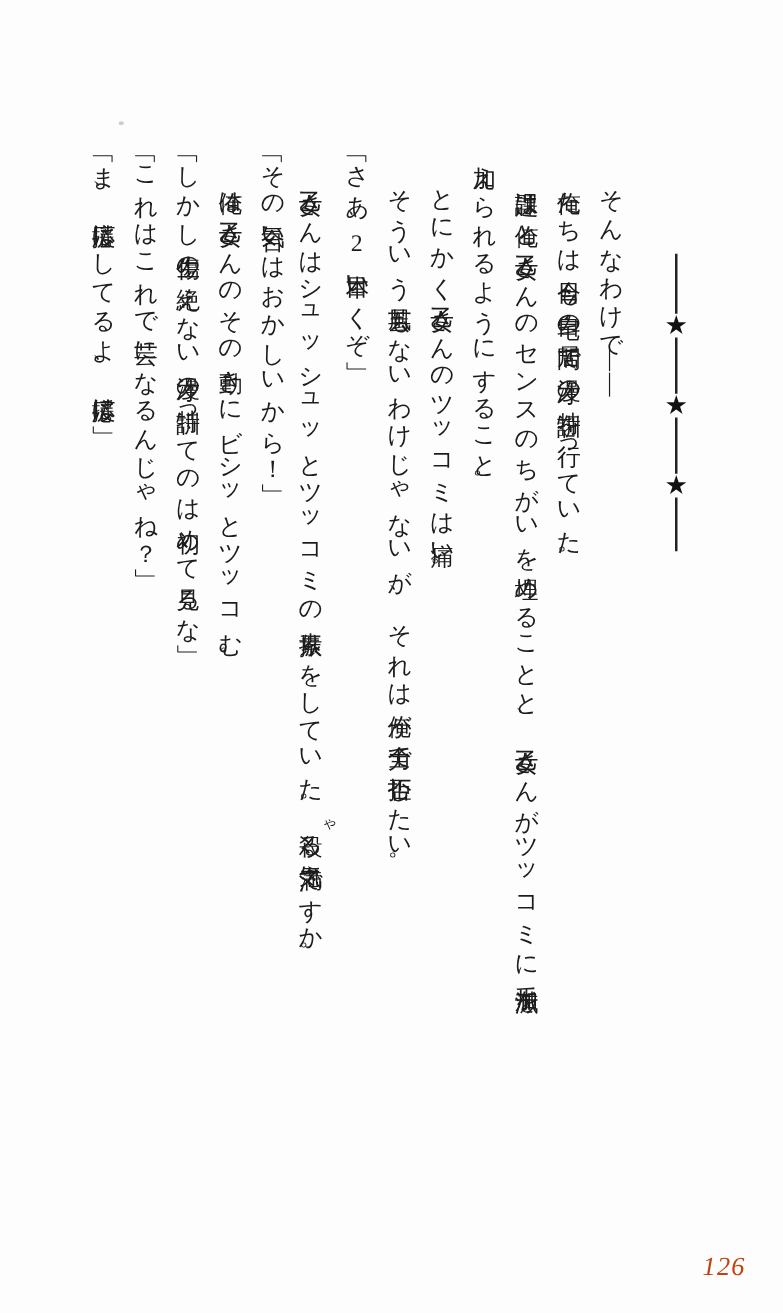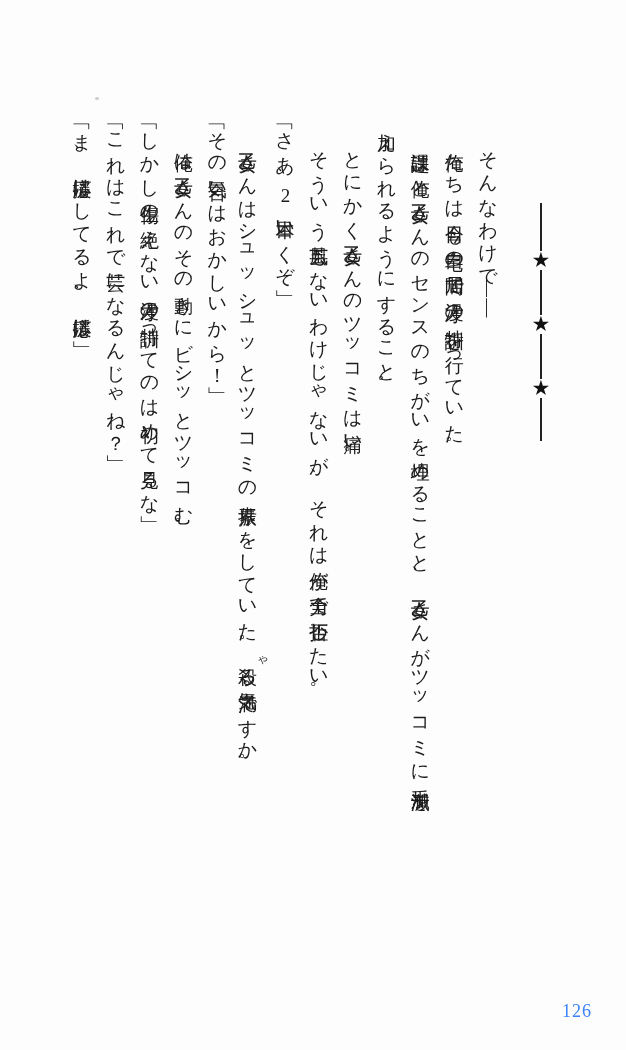--- a/index.html
+++ b/index.html
@@ -48,22 +48,23 @@
     letter-spacing: 1.5px;
     white-space: nowrap;
   }
   .tline .tcy { text-combine-upright: all; letter-spacing: 0; }
   ruby { ruby-align: center; }
   rt { font-size: 9.5px; letter-spacing: 0; font-family: "Liberation Serif", "DejaVu Serif", serif; }
 
   .page-number {
     position: absolute;
     left: 562px; top: 1001px;
-    font-size: 18px;
-    color: #3b82f6;
+    font-size: 21px;
+    font-style: italic;
+    color: #c2410c;
     letter-spacing: 1px;
   }
 
   .speck {
     position: absolute;
     left: 95px; top: 97px;
     width: 4px; height: 3px;
     border-radius: 50%;
     background: rgba(60,60,60,0.25);
   }

